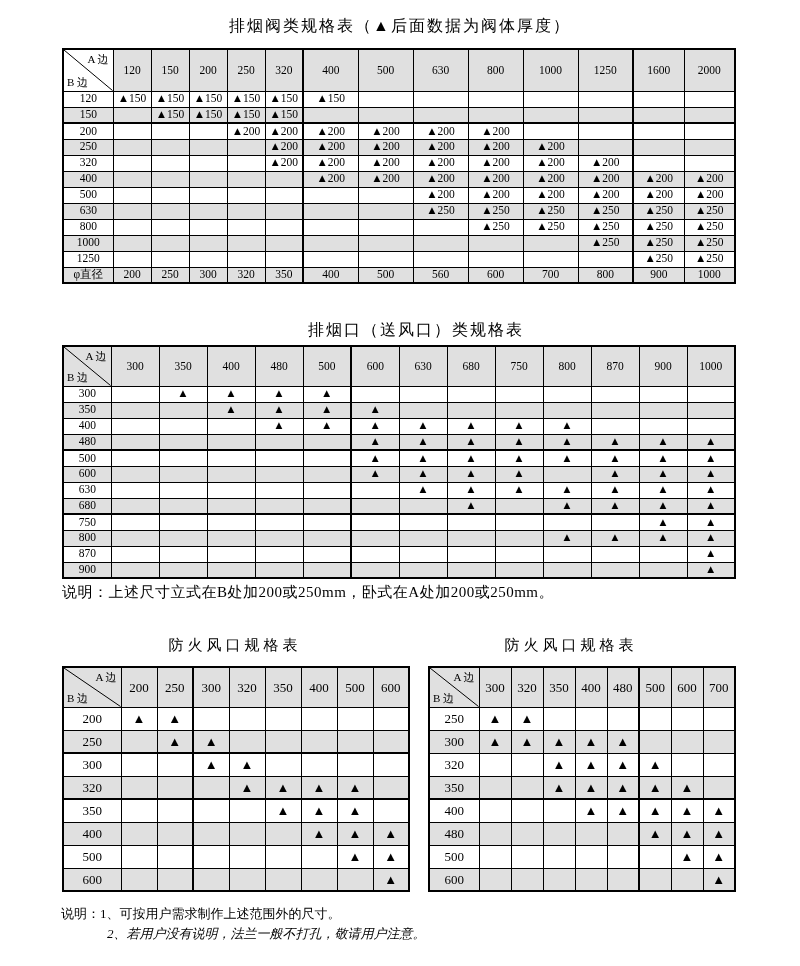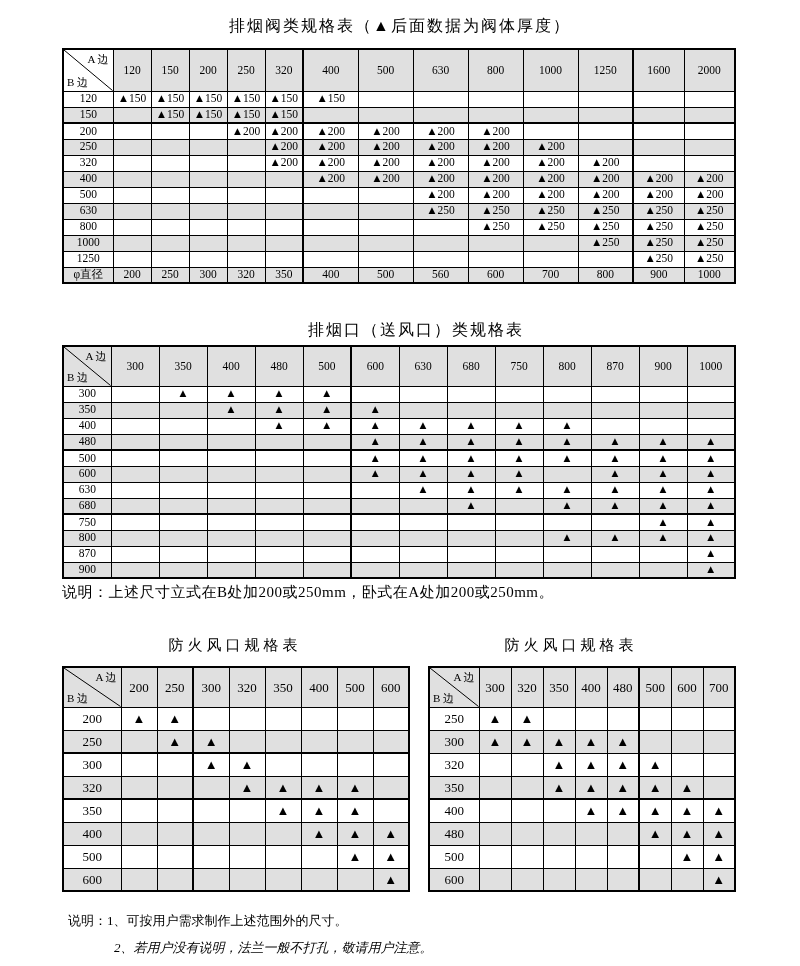--- a/index.html
+++ b/index.html
@@ -64,21 +64,21 @@
   #t4 tr > *:nth-child(6){border-right-width:2px;}
   #t4 tbody tr:nth-child(4) > *{border-bottom-width:2px;}
 
   .corner{position:relative;}
   .corner svg.diag{position:absolute;left:0;top:0;width:100%;height:100%;display:block;}
   .corner .a-side{position:absolute;top:4px;right:4px;font-size:11px;}
   .corner .b-side{position:absolute;bottom:3px;left:3px;font-size:11px;text-align:center;}
 
   .note-mid{position:absolute;left:62px;top:583px;margin:0;font-size:15px;letter-spacing:0.5px;}
   .bottom-notes{position:absolute;left:60px;top:903px;font-size:13px;line-height:19px;}
-  .bottom-notes p{margin:8px;}
+  .bottom-notes p{margin:1px;}
   .bottom-notes .indent{padding-left:46px;font-style:italic;}
 </style>
 </head>
 <body>
 
 <div class="page">
 
   <h1 class="title t1">排烟阀类规格表（▲后面数据为阀体厚度）</h1>
   <table id="t1" class="spec">
       <colgroup>

